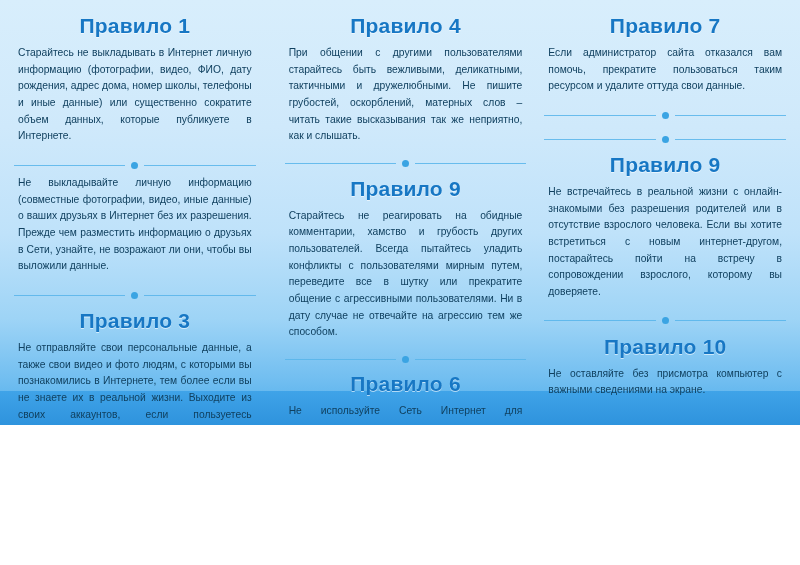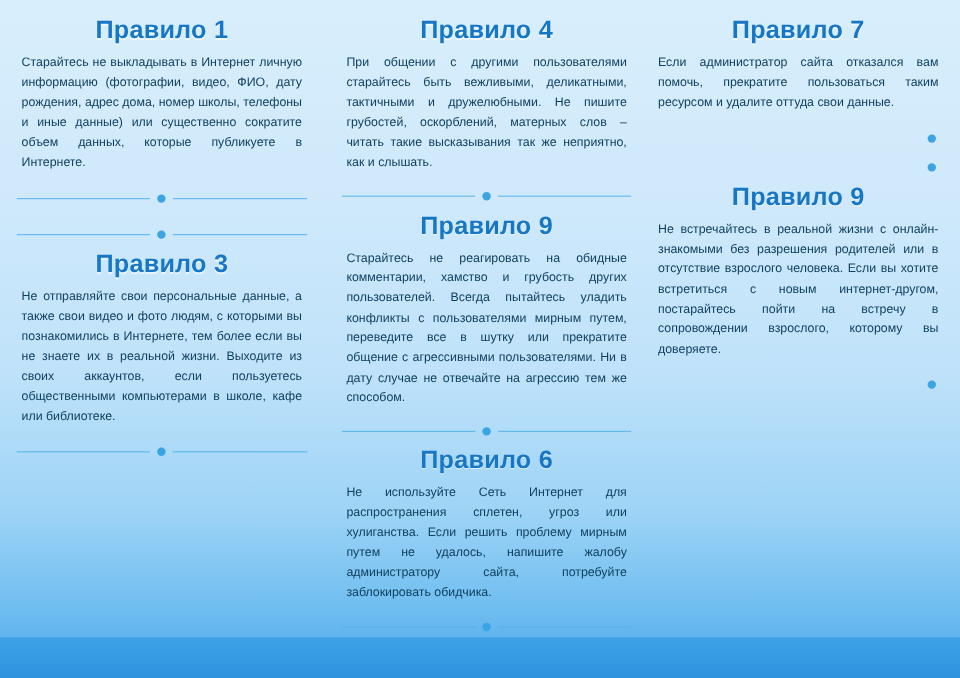--- a/index.html
+++ b/index.html
@@ -8,21 +8,21 @@
   }
   body {
     width: 800px;
     height: 565px;
     font-family: "Liberation Sans", sans-serif;
     background: #ffffff;
   }
   #poster {
     position: relative;
     width: 800px;
-    height: 565px;
+    height: 425px;
     overflow: hidden;
     background: linear-gradient(to bottom, #d8eefc 0%, #cfe9fb 30%, #bfe2fa 55%, #9ed4f6 75%, #6fbdf0 90%, #4aa9ea 100%);
     box-sizing: border-box;
   }
   #poster::after {
     content: "";
     position: absolute;
     left: 0; right: 0; bottom: 0;
     height: 34px;
     background: linear-gradient(to bottom, #3fa3e8 0%, #2e93dd 100%);
@@ -78,41 +78,42 @@
   .divider .dot {
     width: 7px;
     height: 7px;
     border-radius: 50%;
     background: #3ba4e3;
     margin: 0 6px;
     flex: 0 0 auto;
   }
   .col-pad-1 { padding-top: 2px; }
   .col-pad-2 { padding-top: 2px; margin-left: 11px; }
-  .col-pad-3 { padding-top: 2px; align-items: flex-end; }
+  .col-pad-3 { padding-top: 2px; }
   .spacer { flex: 1 1 auto; }
 </style>
 </head>
 <body>
 
 <div id="poster">
   <div class="columns">
 
     <div class="column col-pad-1">
       <div class="rule">
         <div class="rule-title">Правило 1</div>
         <div class="rule-text">Старайтесь не выкладывать в Интернет личную информацию (фотографии, видео, ФИО, дату рождения, адрес дома, номер школы, телефоны и иные данные) или существенно сократите объем данных, которые публикуете в Интернете.</div>
       </div>
       <div class="divider">
         <span class="line"></span>
         <span class="dot"></span>
         <span class="line"></span>
       </div>
 
       <div class="rule">
+        <div class="rule-text">Не выкладывайте личную информацию (совместные фотографии, видео, иные данные) о ваших друзьях в Интернет без их разрешения. Прежде чем разместить информацию о друзьях в Сети, узнайте, не возражают ли они, чтобы вы выложили данные.</div>
       </div>
       <div class="divider">
         <span class="line"></span>
         <span class="dot"></span>
         <span class="line"></span>
       </div>
 
       <div class="rule">
         <div class="rule-title">Правило 3</div>
         <div class="rule-text">Не отправляйте свои персональные данные, а также свои видео и фото людям, с которыми вы познакомились в Интернете, тем более если вы не знаете их в реальной жизни. Выходите из своих аккаунтов, если пользуетесь общественными компьютерами в школе, кафе или библиотеке.</div>
@@ -178,17 +179,21 @@
       <div class="rule">
         <div class="rule-title">Правило 9</div>
         <div class="rule-text">Не встречайтесь в реальной жизни с онлайн-знакомыми без разрешения родителей или в отсутствие взрослого человека. Если вы хотите встретиться с новым интернет-другом, постарайтесь пойти на встречу в сопровождении взрослого, которому вы доверяете.</div>
       </div>
       <div class="divider">
         <span class="line"></span>
         <span class="dot"></span>
         <span class="line"></span>
       </div>
 
+      <div class="rule">
+        <div class="rule-title">Правило 10</div>
+        <div class="rule-text">Не оставляйте без присмотра компьютер с важными сведениями на экране.</div>
+      </div>
       <div class="spacer"></div>
     </div>
 
   </div>
 </div>
 
 </body></html>

